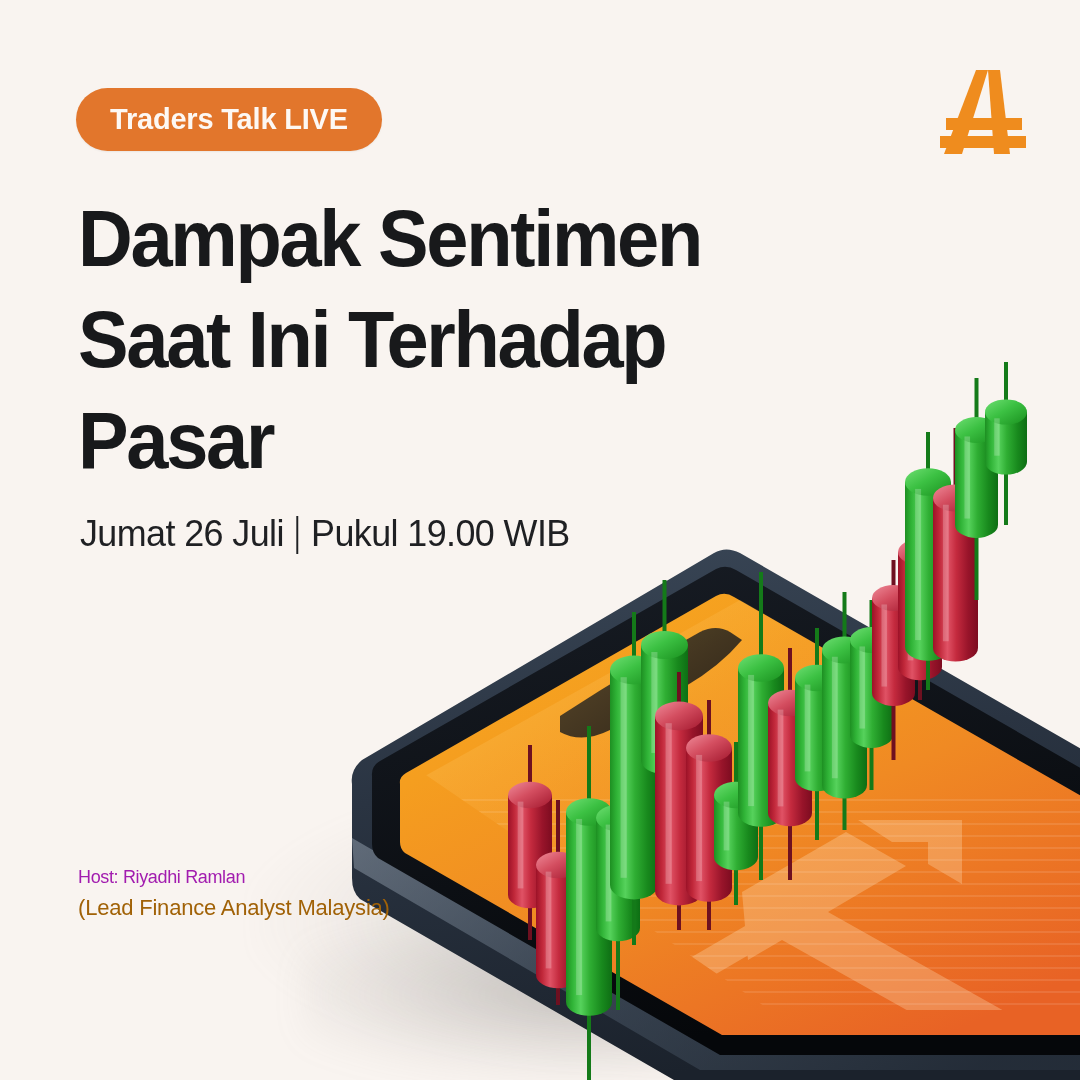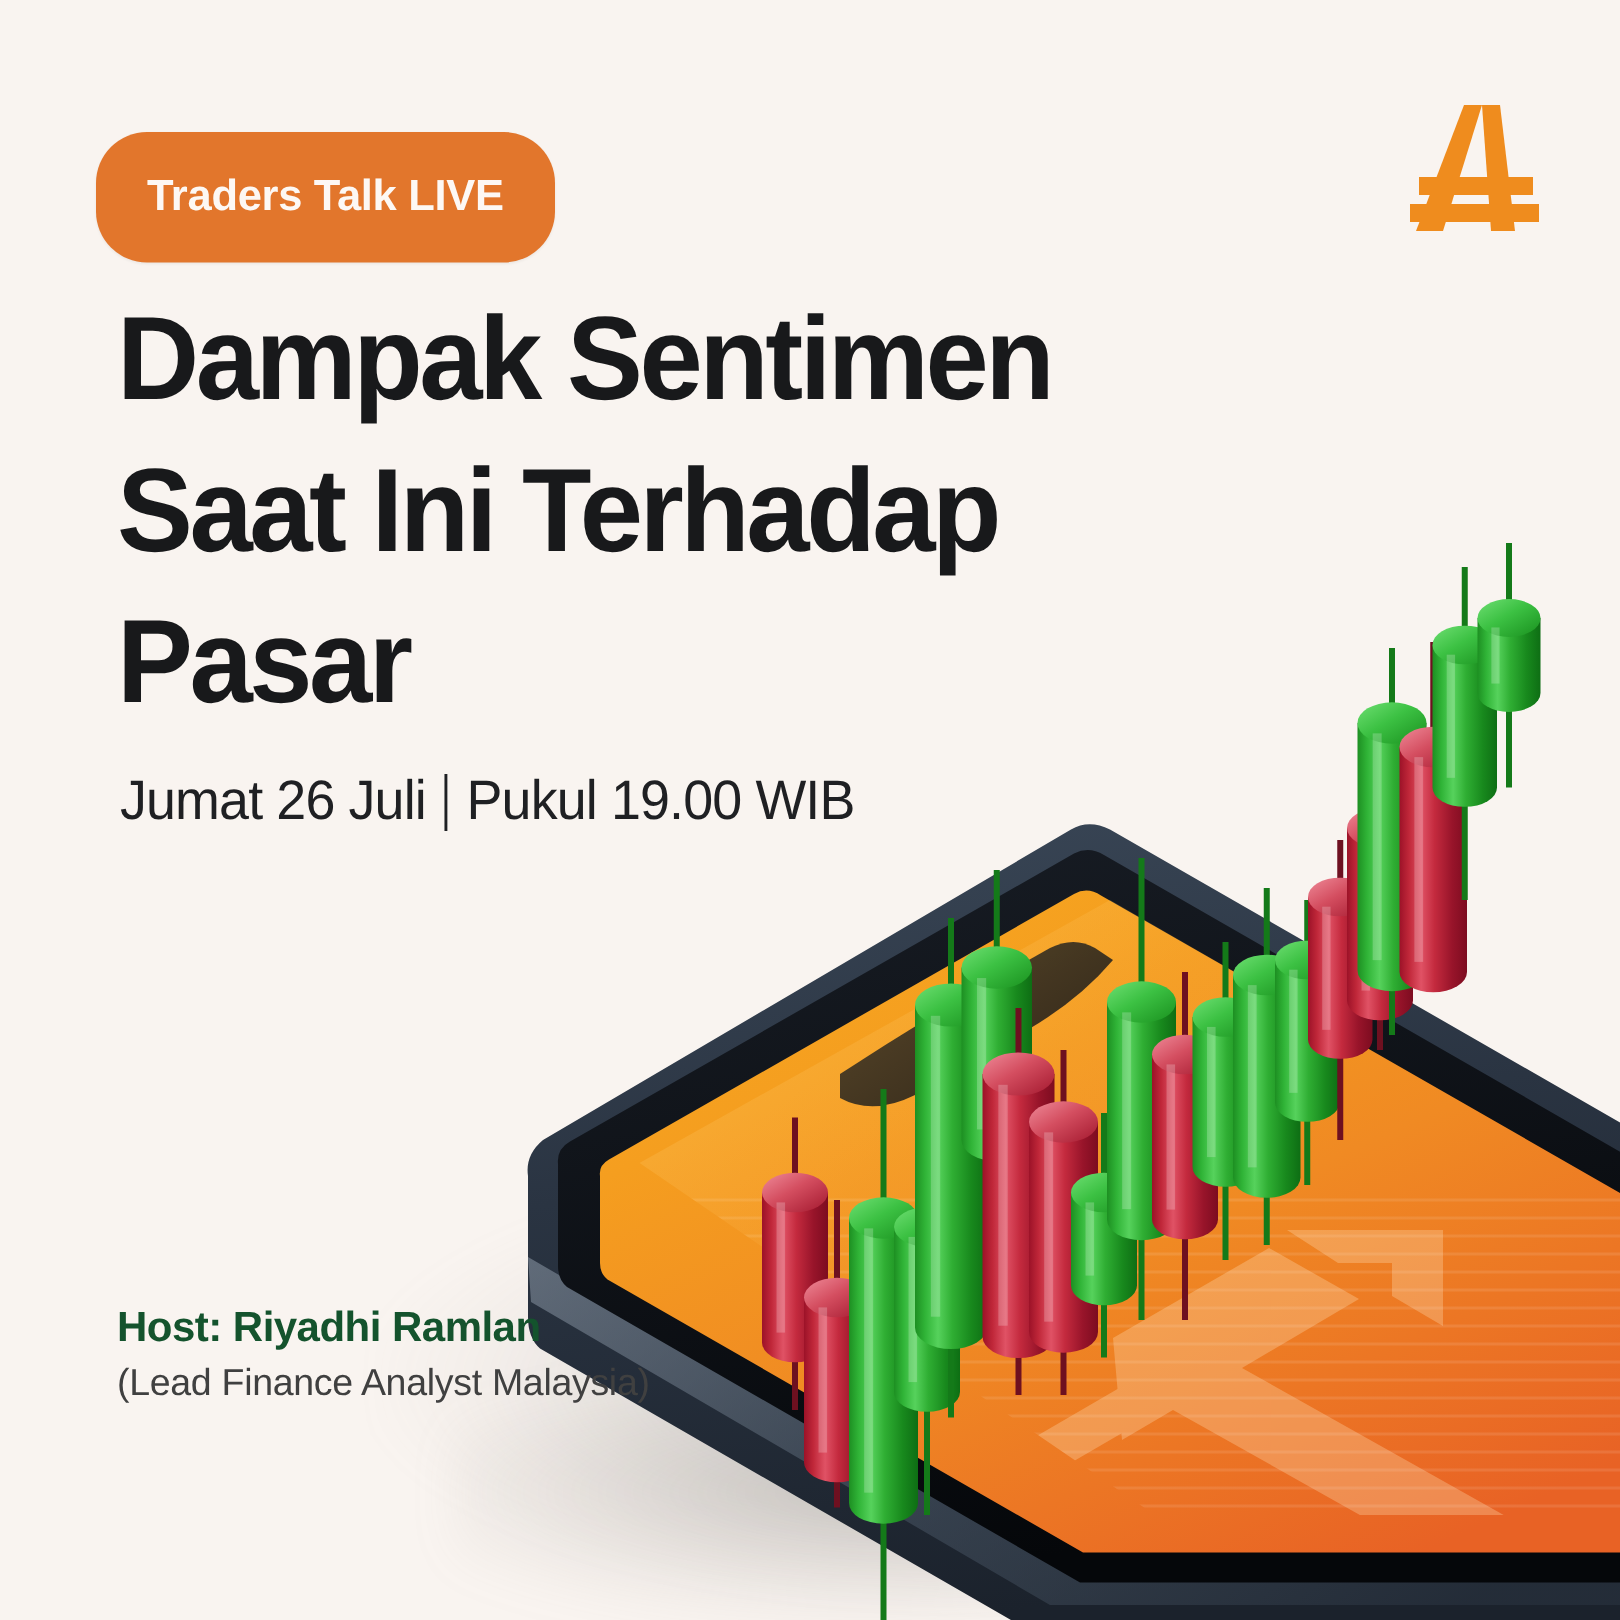--- a/index.html
+++ b/index.html
@@ -43,24 +43,24 @@
                 rgba(105,102,100,0.26) 0%,
                 rgba(140,136,132,0.10) 55%,
                 rgba(255,255,255,0) 80%);
     filter: blur(14px);
     pointer-events: none;
   }
 
   
   .badge {
     position: absolute;
-    left: 64px;
+    left: 76px;
     top: 88px;
     height: 63px;
-    padding: 12px 34px;
+    padding: 0 34px;
     display: flex;
     align-items: center;
     border-radius: 34px;
     background: #e2762c;
     color: #fdf8f4;
     font-size: 29px;
     font-weight: bold;
     letter-spacing: -0.2px;
     box-shadow: 0 1px 2px rgba(0,0,0,0.06);
   }
@@ -117,30 +117,30 @@
   
   .credits {
     position: absolute;
     left: 78px;
     top: 866px;
     z-index: 40;
   }
   .credit-block { margin-bottom: 26px; }
   .credit-block:last-child { margin-bottom: 0; }
   .credit-name {
-    color: #14532d;
-    font-size: 28px;
-    font-weight: bold;
+    color: #a21caf;
+    font-size: 18px;
+    font-weight: normal;
     letter-spacing: -0.35px;
     line-height: 1.33;
     white-space: nowrap;
   }
   .credit-role {
-    color: #404040;
-    font-size: 25px;
+    color: #a16207;
+    font-size: 22px;
     font-weight: normal;
     letter-spacing: -0.2px;
     line-height: 1.35;
     margin-top: 3px;
     white-space: nowrap;
   }
 
   
   .illustration {
     position: absolute;

